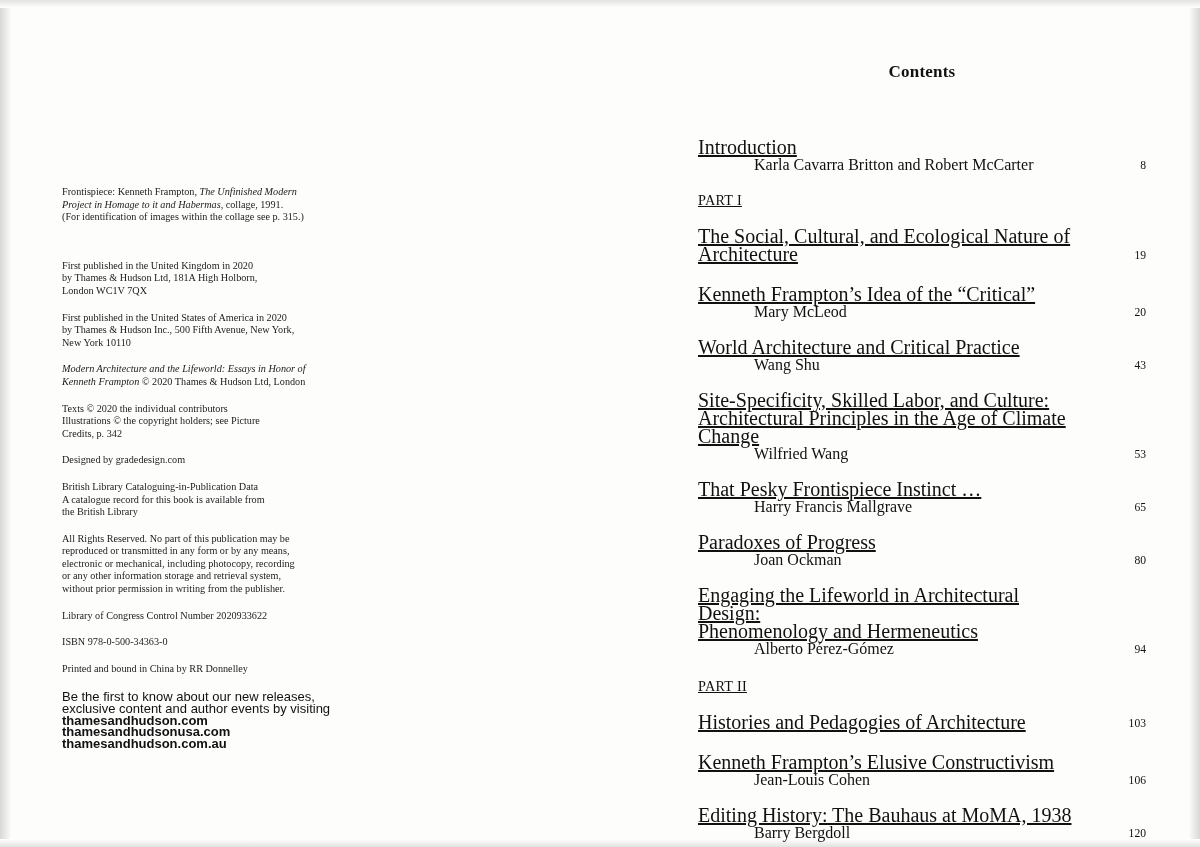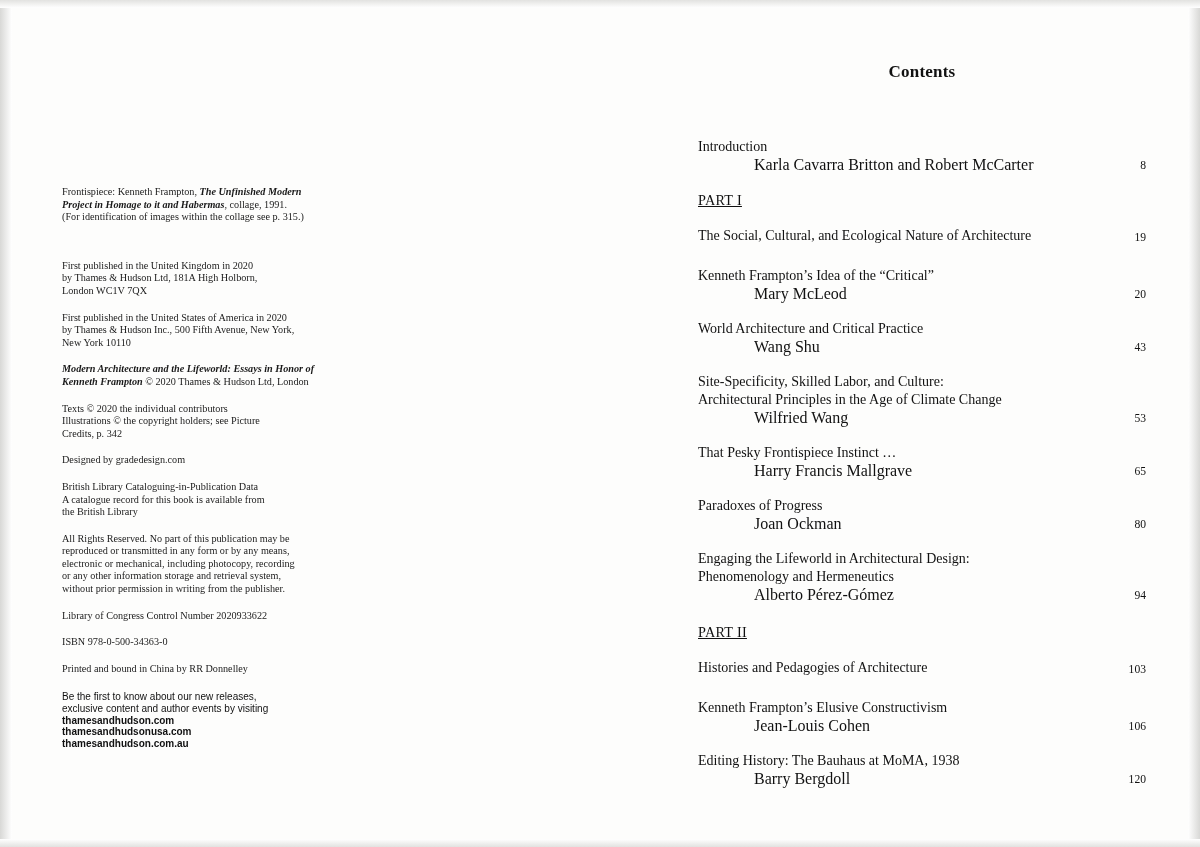--- a/index.html
+++ b/index.html
@@ -59,27 +59,26 @@
     font-family: "Liberation Serif", serif;
     font-size: 10.2px;
     line-height: 12.6px;
     color: #1a1a1a;
   }
   .verso p {
     margin: 0 0 14px 0;
   }
   .verso em, .verso .ital {
     font-style: italic;
-    font-weight: bold;
   }
   .gap-lg { height: 22px; }
 
   .promo {
     font-family: "Liberation Sans", sans-serif;
-    font-size: 10px;
+    font-size: 13px;
     line-height: 11.6px;
     color: #111;
     margin-top: 16px;
   }
   .promo .bold {
     font-weight: bold;
     display: block;
   }
 
   
@@ -99,24 +98,25 @@
   }
   .toc {
     margin-top: 56px;
     position: relative;
   }
   .toc-entry {
     position: relative;
     margin-bottom: 18px;
   }
   .toc-entry .title {
-    font-size: 14px;
+    font-size: 20px;
     line-height: 18px;
     color: #111;
     padding-right: 60px;
+    text-decoration: underline;
   }
   .toc-entry .author {
     font-size: 16px;
     line-height: 16px;
     color: #111;
     padding-left: 56px;
     padding-right: 60px;
     margin-top: 1px;
   }
   .toc-entry .page-no {

